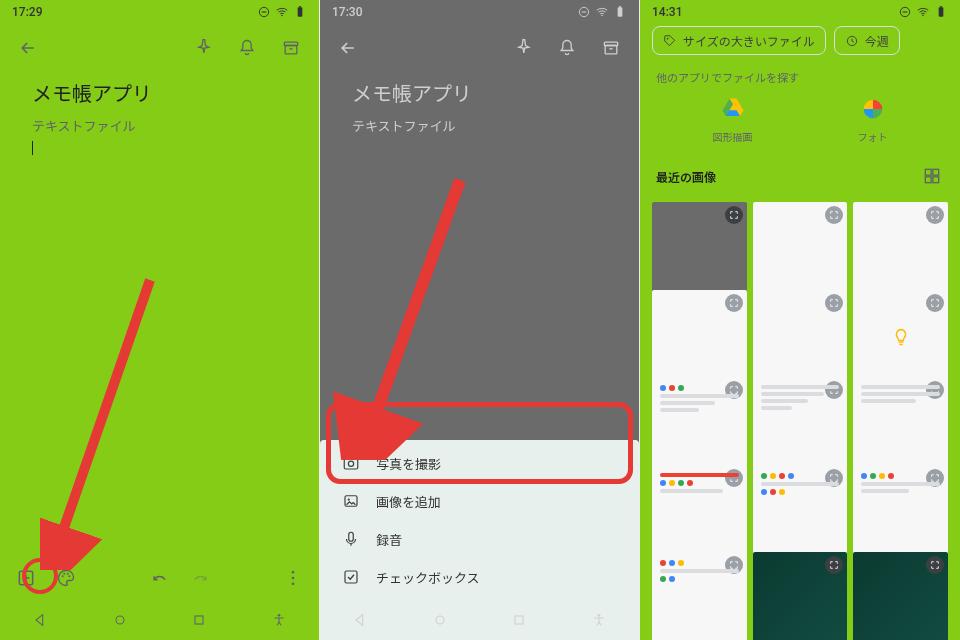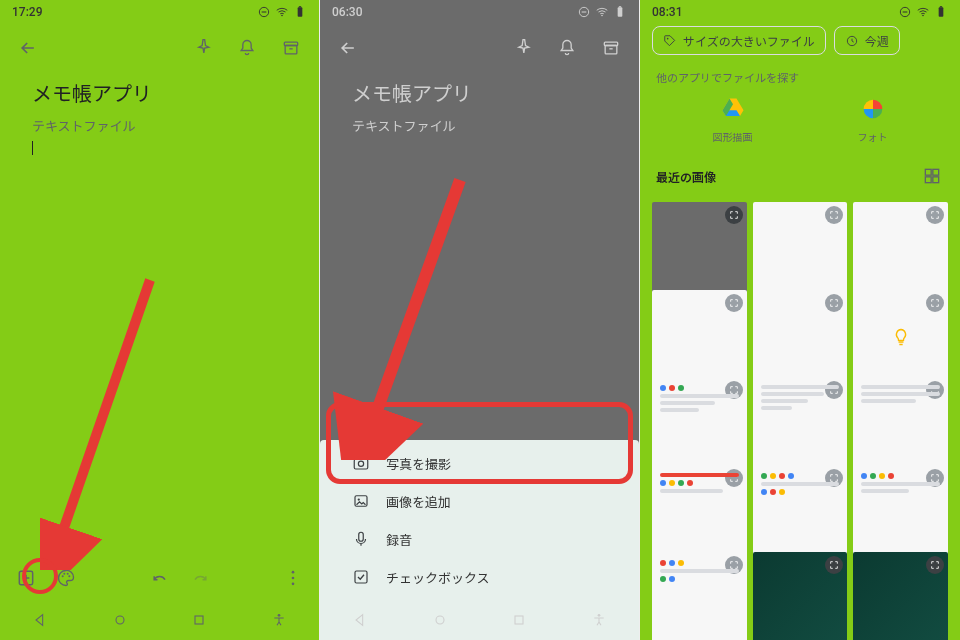--- a/index.html
+++ b/index.html
@@ -34,21 +34,21 @@
   
   .navbar { height: 40px; display: flex; align-items: center; justify-content: space-around; color: #5f6368; }
   .navbar svg { width: 16px; height: 16px; }
 
   
   .dim { background: #6b6b6b; color: #dcdcdc; }
   .dim .status, .dim .note-title, .dim .note-text, .dim .icbtn { color: #cfcfcf; }
   .dim .btoolbar, .dim .navbar { background: #fff; color: #5f6368; }
 
   
-  .sheet { position: absolute; left: 0; right: 0; bottom: 0; background: #e7f0ec; border-top-left-radius: 4px; border-top-right-radius: 4px; padding: 4px 12px; }
+  .sheet { position: absolute; left: 0; right: 0; bottom: 0; background: #e7f0ec; border-top-left-radius: 4px; border-top-right-radius: 4px; padding: 4px 2px; }
   .sheet-item { height: 38px; display: flex; align-items: center; gap: 16px; padding: 0 20px; font-size: 13px; color: #333; cursor: pointer; }
   .sheet-item svg { width: 18px; height: 18px; color: #3c4043; }
 
   
   .picker-header { height: 48px; display: flex; align-items: center; padding: 0 6px; }
   .picker-title { font-size: 18px; font-weight: 500; color: #202124; margin-left: 6px; }
   .chips { padding: 2px 12px 8px 12px; display: flex; gap: 8px; }
   .chip { display: inline-flex; align-items: center; gap: 6px; border: 1px solid #dadce0; border-radius: 8px; padding: 5px 10px; font-size: 12px; color: #3c4043; cursor: pointer; }
   .chip svg { width: 14px; height: 14px; }
   .small-heading { font-size: 11px; color: #5f6368; padding: 6px 16px; }
@@ -299,21 +299,21 @@
             <path d="M0 0L8 4L0 8z" fill="#e53935"></path>
           </marker>
         </defs>
       <line x1="110" y1="10" x2="18" y2="275" stroke="#e53935" stroke-width="10" marker-end="url(#ah1)"></line>
     </svg>
     <div class="redcirc" style="left:22px;bottom:46px;width:36px;height:36px"></div>
   </div>
 
   <div class="phone dim" style="background:#6b6b6b">
     <div class="status">
-      <span>06:30</span>
+      <span>17:30</span>
       <span class="status-icons">
         <svg viewBox="0 0 24 24">
             <use href="#i-dnd"></use>
           </svg>
         <svg viewBox="0 0 24 24">
             <use href="#i-wifi"></use>
           </svg>
         <svg viewBox="0 0 24 24">
             <use href="#i-batt"></use>
           </svg>
@@ -407,21 +407,21 @@
             <path d="M0 0L8 4L0 8z" fill="#e53935"></path>
           </marker>
         </defs>
       <line x1="130" y1="10" x2="40" y2="260" stroke="#e53935" stroke-width="12" marker-end="url(#ah2)"></line>
     </svg>
     <div class="redbox" style="left:6px;right:6px;height:82px;bottom:156px"></div>
   </div>
 
   <div class="phone">
     <div class="status">
-      <span>08:31</span>
+      <span>14:31</span>
       <span class="status-icons">
         <svg viewBox="0 0 24 24">
             <use href="#i-dnd"></use>
           </svg>
         <svg viewBox="0 0 24 24">
             <use href="#i-wifi"></use>
           </svg>
         <svg viewBox="0 0 24 24">
             <use href="#i-batt"></use>
           </svg>

